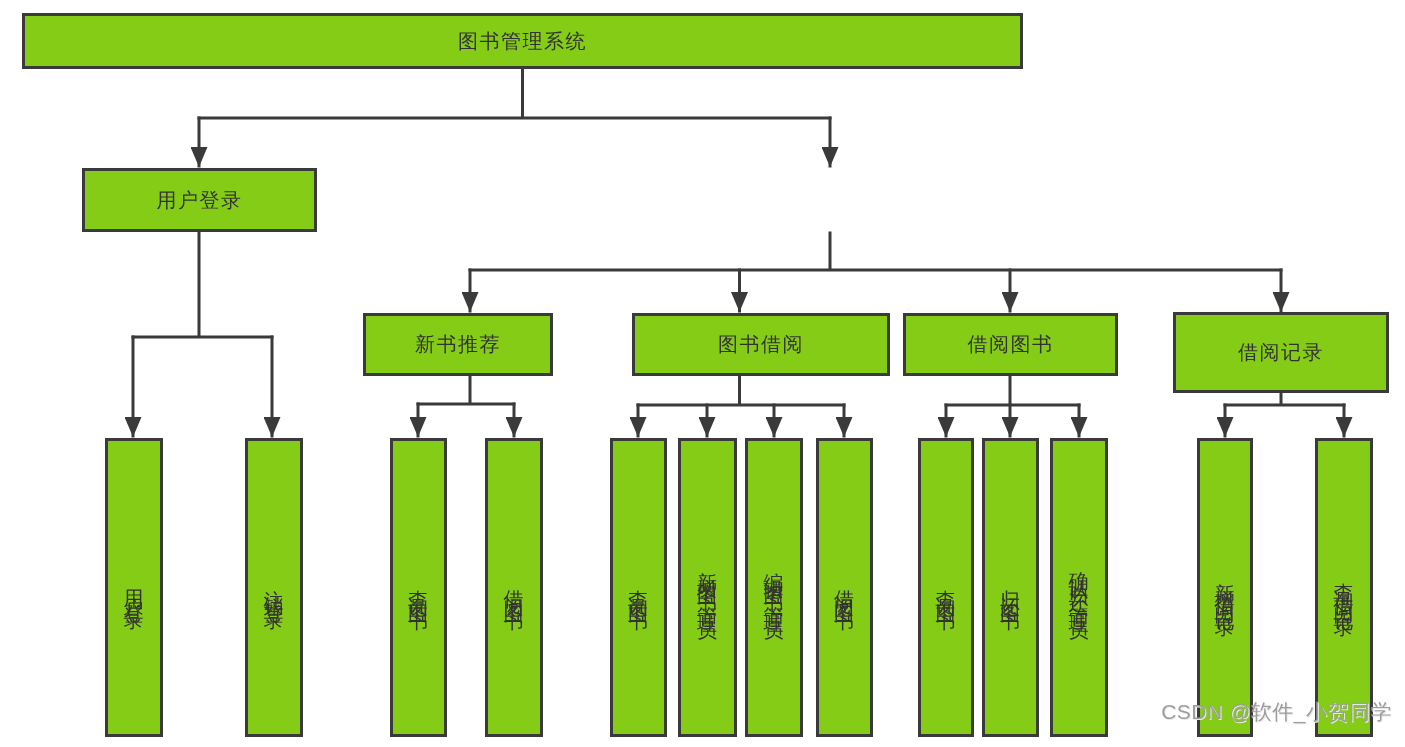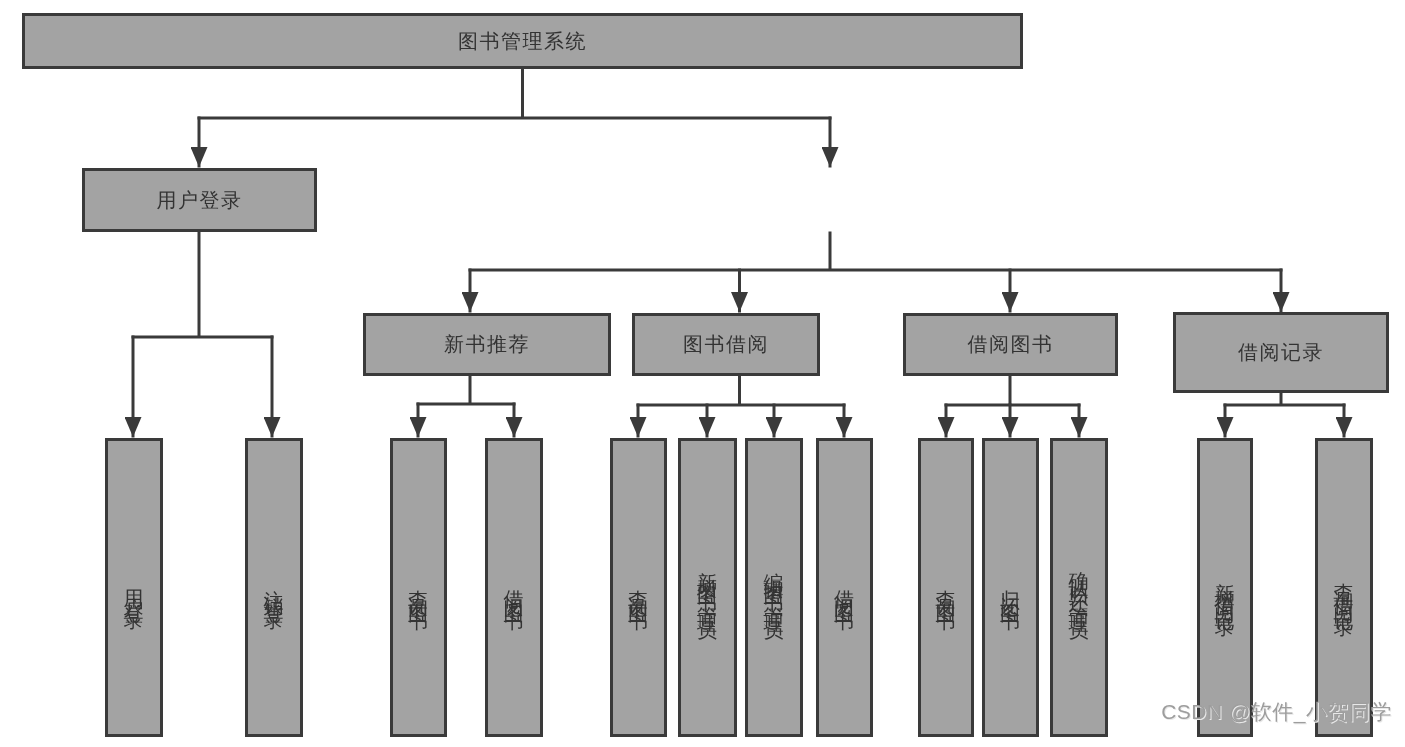--- a/index.html
+++ b/index.html
@@ -23,21 +23,21 @@
   .wire {
     stroke: #3a3a3a;
     stroke-width: 3;
     fill: none;
     stroke-linecap: square;
   }
   .node {
     position: absolute;
     box-sizing: border-box;
     border: 3px solid #3a3a3a;
-    background: #a3a3a3;
+    background: #84cc16;
     display: flex;
     align-items: center;
     justify-content: center;
     color: #333333;
   }
   .h-node span {
     font-size: 20px;
     letter-spacing: 1.5px;
     white-space: nowrap;
   }
@@ -106,24 +106,24 @@
   </svg>
 
   <div class="node h-node" style="left:22px;top:13px;width:1001px;height:56px">
     <span>图书管理系统</span>
   </div>
 
   <div class="node h-node" style="left:82px;top:168px;width:235px;height:64px">
     <span>用户登录</span>
   </div>
 
-  <div class="node h-node" style="left:363px;top:313px;width:248px;height:63px">
+  <div class="node h-node" style="left:363px;top:313px;width:190px;height:63px">
     <span>新书推荐</span>
   </div>
-  <div class="node h-node" style="left:632px;top:313px;width:188px;height:63px">
+  <div class="node h-node" style="left:632px;top:313px;width:258px;height:63px">
     <span>图书借阅</span>
   </div>
   <div class="node h-node" style="left:903px;top:313px;width:215px;height:63px">
     <span>借阅图书</span>
   </div>
   <div class="node h-node" style="left:1173px;top:312px;width:216px;height:81px">
     <span>借阅记录</span>
   </div>
 
   <div class="node v-node" style="left:105px;top:438px;width:58px;height:299px">

